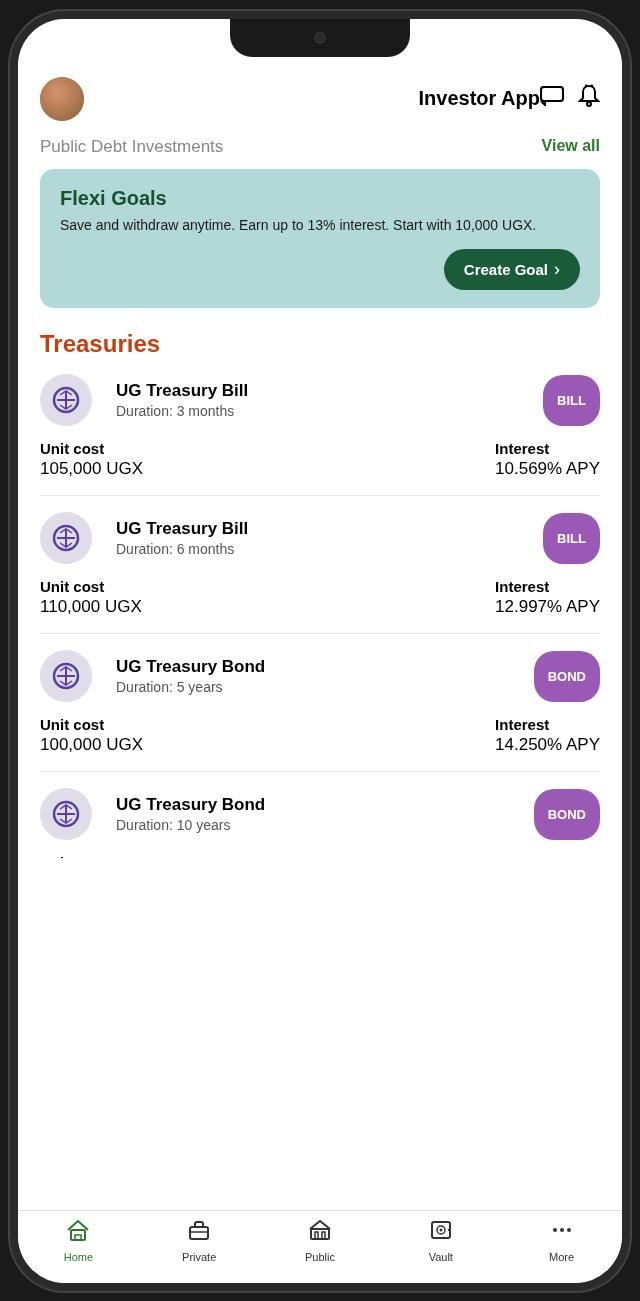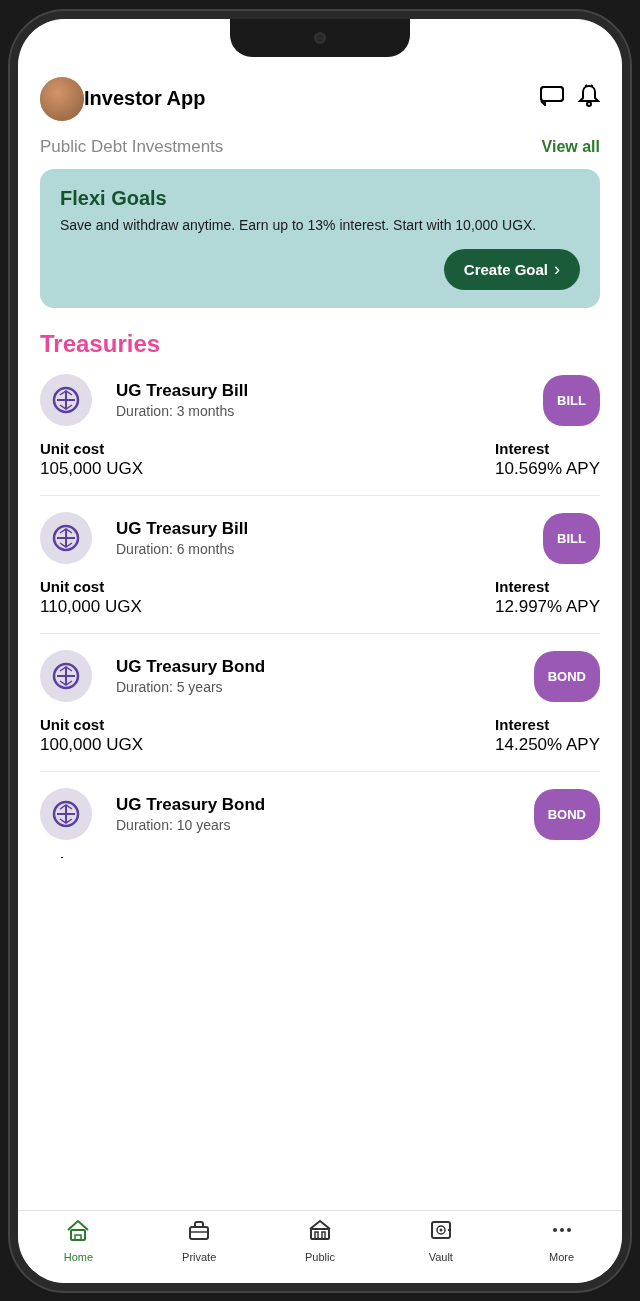--- a/index.html
+++ b/index.html
@@ -87,21 +87,21 @@
       flex-shrink: 0;
     }
     .avatar-inner {
       width: 100%;
       height: 100%;
       background: radial-gradient(circle at 40% 35%, #d4956a, #8B5E3C);
       position: relative;
     }
     .header-title {
       flex: 1;
-      text-align: left;
+      text-align: right;
       font-size: 20px;
       font-weight: 700;
       color: #000;
     }
     .header-icons {
       display: flex;
       gap: 14px;
       align-items: center;
     }
     .header-icon {
@@ -112,21 +112,20 @@
     .main-scroll {
       flex: 1;
       overflow-y: auto;
       padding: 0 22px;
     }
     .main-scroll::-webkit-scrollbar { display: none; }
     
     .section-title-row {
       display: flex;
       justify-content: space-between;
-      align-items: center;
       margin-bottom: 12px;
       padding-top: 4px;
     }
     .section-title {
       font-size: 17px;
       color: #888;
       font-weight: 400;
     }
     .view-all-link {
       font-size: 16px;
@@ -170,21 +169,21 @@
     }
     .create-goal-btn::after {
       content: '›';
       font-size: 18px;
       font-weight: 300;
     }
     
     .treasuries-heading {
       font-size: 24px;
       font-weight: 800;
-      color: #ec4899;
+      color: #c2410c;
       margin-bottom: 16px;
     }
     
     .treasury-item {
       margin-bottom: 16px;
       border-bottom: 1px solid #e8e8e8;
       padding-bottom: 16px;
     }
     .treasury-item:last-child {
       border-bottom: none;

